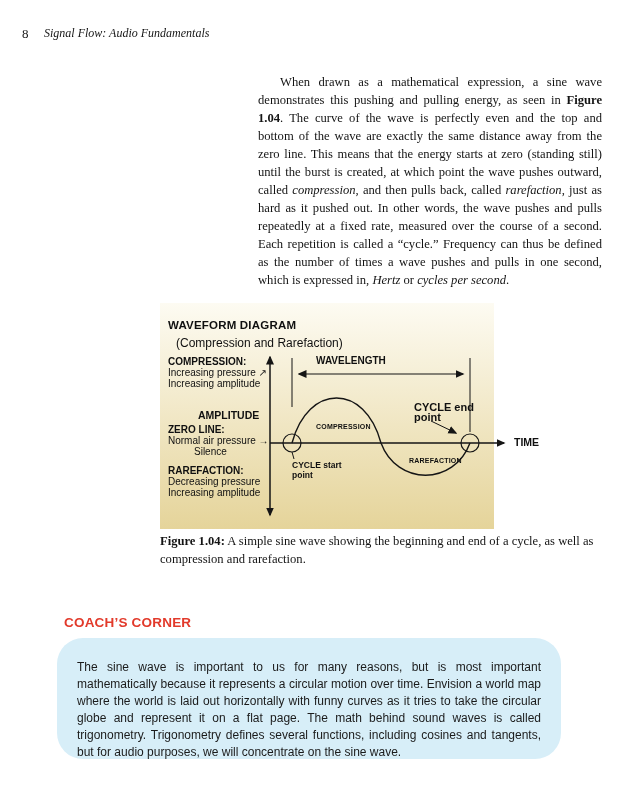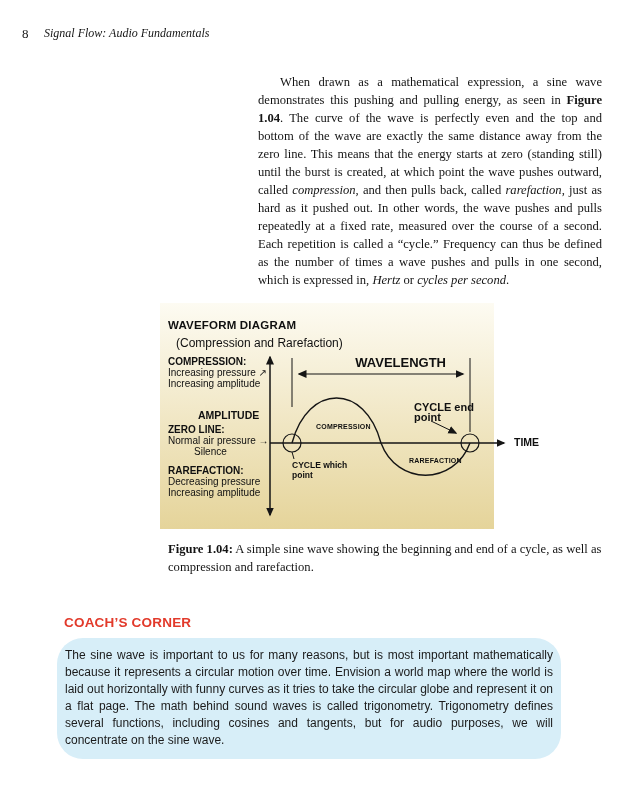--- a/index.html
+++ b/index.html
@@ -23,40 +23,40 @@
   .lbl{position:absolute;font-family:"Liberation Sans", sans-serif;color:#101010;white-space:nowrap;}
   .dg-title{left:8px;top:16px;font-weight:700;font-size:11.5px;letter-spacing:.2px;}
   .dg-sub{left:16px;top:33px;font-size:12px;}
   .dg-block{font-size:10px;line-height:11px;}
   .dg-block .hd{font-weight:700;}
   .dg-compression{left:8px;top:53px;}
   .dg-amplitude{left:38px;top:106px;font-weight:700;font-size:10.5px;}
   .dg-zero{left:8px;top:121px;}
   .dg-zero .silence{padding-left:26px;}
   .dg-raref{left:8px;top:162px;}
-  .dg-wavelength{left:156px;top:52px;width:130px;text-align:right;font-weight:700;font-size:13px;}
+  .dg-wavelength{left:156px;top:52px;width:130px;text-align:left;font-weight:700;font-size:10px;}
   .dg-time{left:354px;top:133px;font-weight:700;font-size:10.5px;text-align:right;}
   .dg-comp-curve{left:156px;top:120px;font-weight:700;font-size:7px;letter-spacing:.2px;}
   .dg-rare-curve{left:249px;top:154px;font-weight:700;font-size:7px;letter-spacing:.2px;}
   .dg-cycle-end{left:254px;top:99px;font-weight:700;font-size:11px;line-height:10px;}
   .dg-cycle-start{left:132px;top:157px;font-weight:700;font-size:8.5px;line-height:10px;}
 
   
-  .caption{position:absolute;left:160px;top:532px;width:445px;margin:8px;
+  .caption{position:absolute;left:160px;top:532px;width:445px;margin:0;
            font-size:12.6px;line-height:18px;}
   .cap-label{font-weight:700;}
 
   
   .coach-heading{position:absolute;left:64px;top:615px;margin:0;
                  font-family:"Liberation Sans", sans-serif;font-size:13.5px;font-weight:700;
                  color:var(--coach-heading,#e23a2b);letter-spacing:.2px;text-align:right;}
   .coach-box{position:absolute;left:57px;top:638px;width:504px;height:121px;
              background:var(--coach-box,#d7eef8);border-radius:26px;box-sizing:border-box;
              padding:9px 8px 0 8px;}
-  .coach-box p{margin:0;font-family:"Liberation Sans", sans-serif;font-size:12px;
+  .coach-box p{margin:12px;font-family:"Liberation Sans", sans-serif;font-size:12px;
                line-height:17px;text-align:justify;color:#1b1b1b;}
 </style>
 </head>
 <body>
 
 <div class="page">
 
   <span class="page-num">8</span>
   <span class="running-title">Signal Flow: Audio Fundamentals</span>
 
@@ -107,21 +107,21 @@
     <div class="lbl dg-wavelength">WAVELENGTH</div>
     <div class="lbl dg-comp-curve">COMPRESSION</div>
     <div class="lbl dg-rare-curve">RAREFACTION</div>
 
     <div class="lbl dg-cycle-end">
       <div>CYCLE end</div>
       <div>point</div>
     </div>
 
     <div class="lbl dg-cycle-start">
-      <div>CYCLE which</div>
+      <div>CYCLE start</div>
       <div>point</div>
     </div>
 
     <div class="lbl dg-time">TIME</div>
   </figure>
 
   <p class="caption">
     <span class="cap-label">Figure 1.04:</span><span> A simple sine wave showing the beginning and end of a cycle, as well as compression and rarefaction.</span>
   </p>
 

